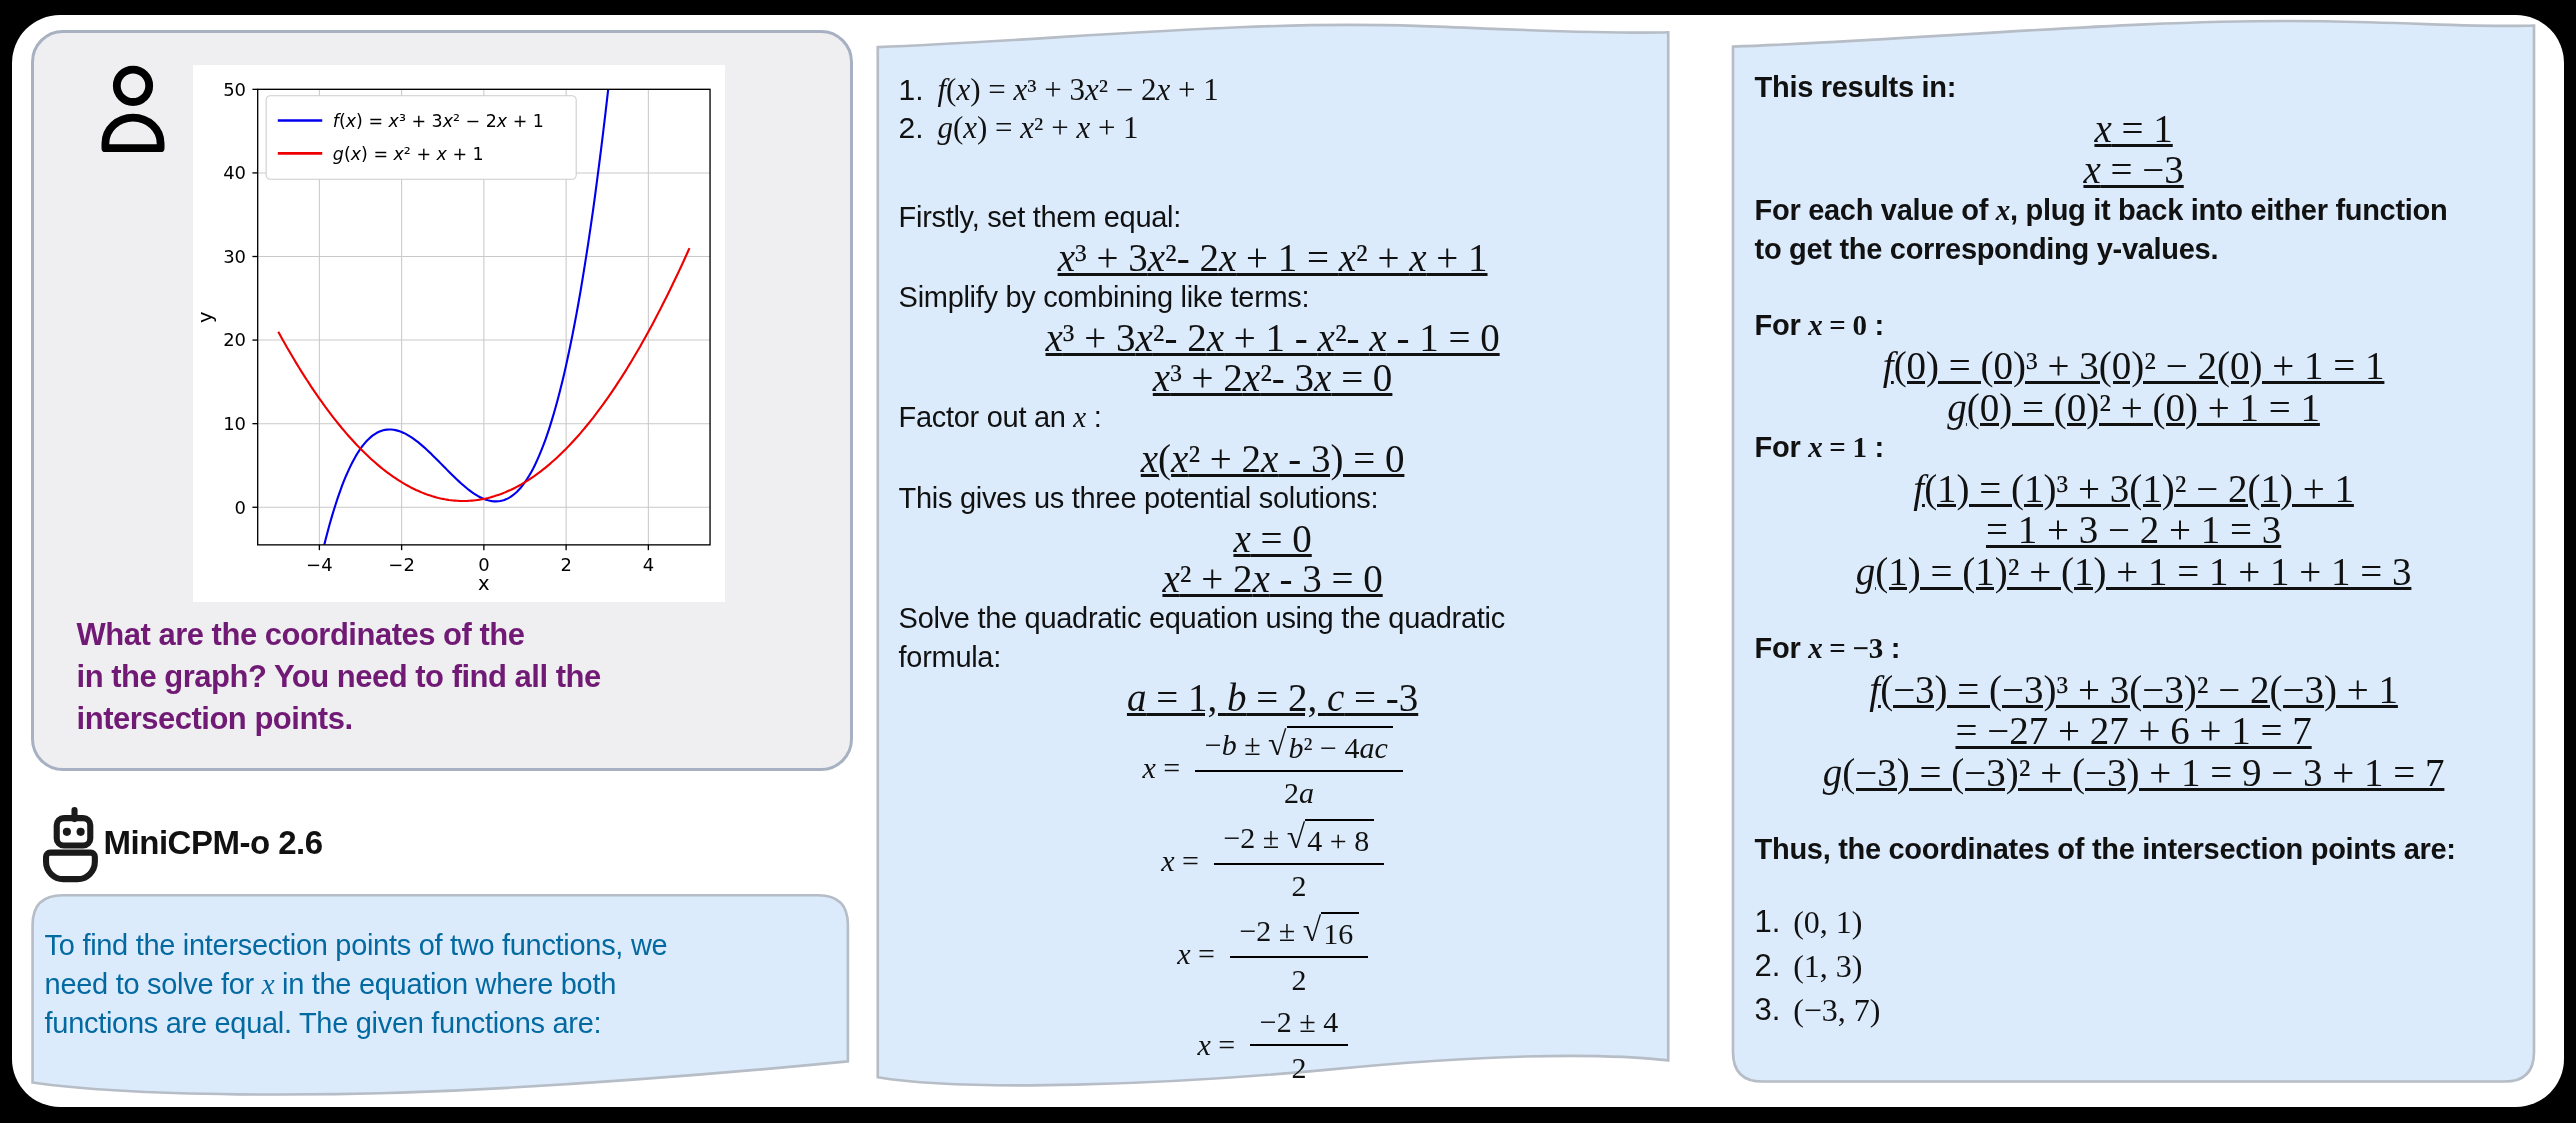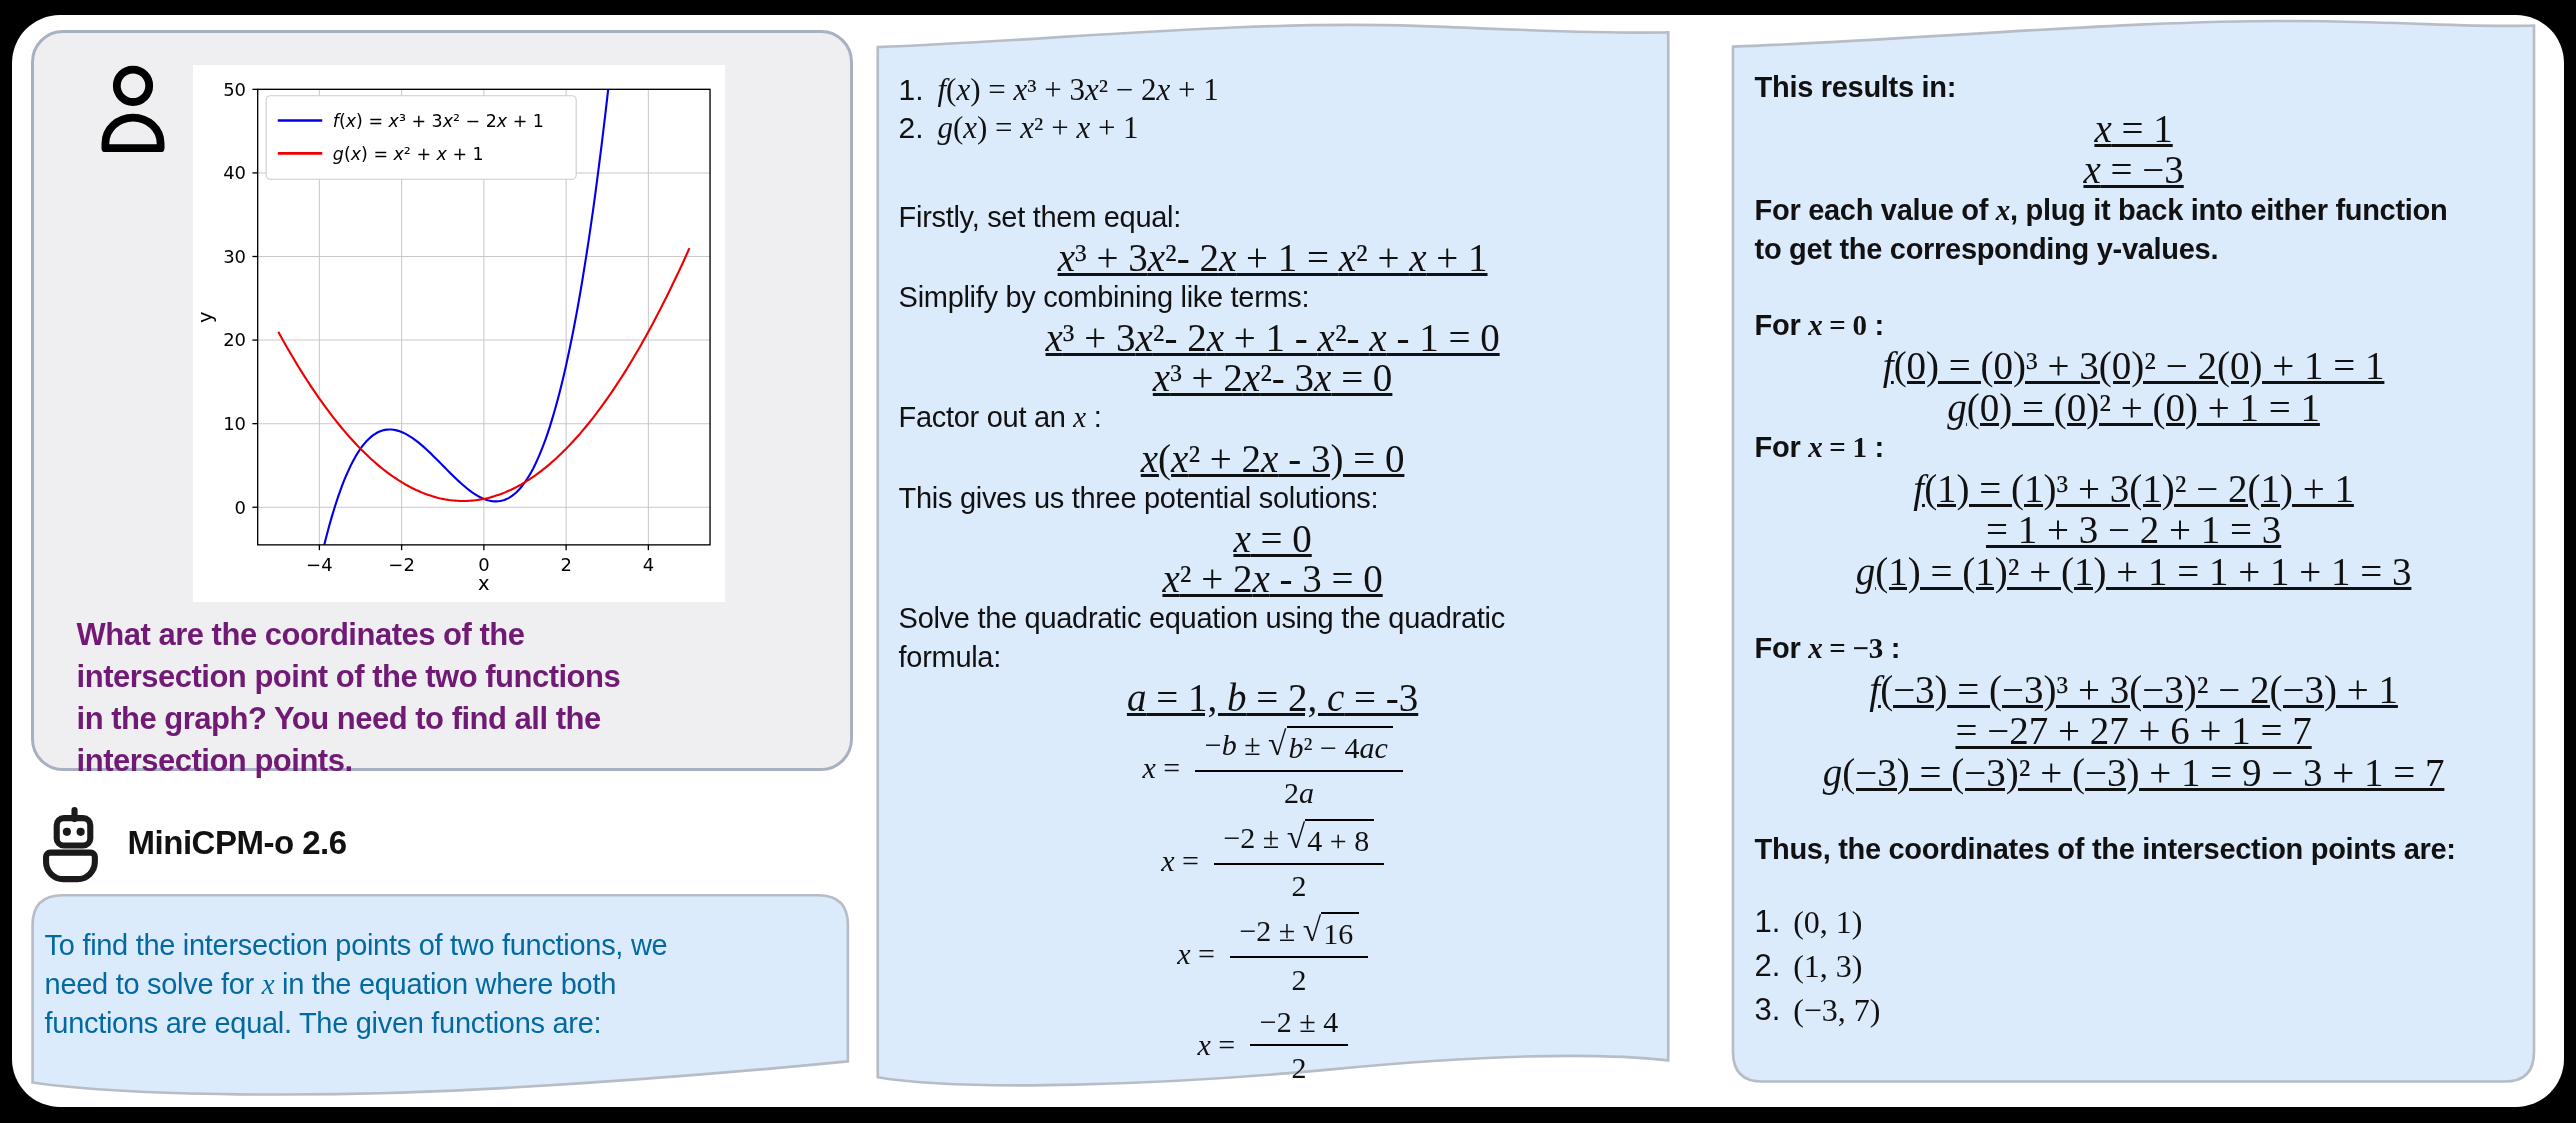--- a/index.html
+++ b/index.html
@@ -7,21 +7,21 @@
   .canvas{position:absolute;left:11.6px;top:15px;width:2552px;height:1092px;
           background:var(--canvas,#fff);border-radius:48px;}
   
   .user-bubble{position:absolute;left:19px;top:15px;width:822px;height:741px;
                background:var(--user-fill,#efeff1);border:3.2px solid var(--user-border,#a7b1c2);
                border-radius:32px;box-sizing:border-box;}
   .person-icon{position:absolute;left:62px;top:30px;width:74px;height:90px;}
   .graph-box{position:absolute;left:159px;top:32px;width:532px;height:537px;background:#fff;}
   .question{position:absolute;left:43px;top:581px;width:778px;font-weight:700;
             font-size:31px;line-height:42px;color:#701a75;letter-spacing:-0.5px;}
-  .bot-row{position:absolute;left:31px;top:788px;height:79px;display:flex;align-items:center;gap:24px;}
+  .bot-row{position:absolute;left:31px;top:788px;height:79px;display:flex;align-items:center;}
   .robot-icon{width:61px;height:83px;}
   .bot-name{font-size:33px;font-weight:700;color:#111;letter-spacing:-0.5px;}
   
   .shape{position:absolute;}
   .shape path{fill:var(--bot-fill,#dcebfb);stroke:var(--bot-border,#b6bdc7);stroke-width:5;}
   .b1text{position:absolute;left:33px;top:911px;width:778px;font-size:30px;line-height:41px;color:#0369a1;letter-spacing:-0.3px;}
   .b2text{position:absolute;left:887px;top:56px;width:748px;color:#111;}
   .b3text{position:absolute;left:1743px;top:53px;width:758px;color:#111;}
   .lbl{font-size:29px;line-height:39px;letter-spacing:-0.3px;}
   .b3text .lbl{line-height:39px;font-weight:bold;}
@@ -104,21 +104,20 @@
         <text x="36" y="476.5" text-anchor="middle" font-size="37" fill="#000" transform="rotate(-90 36 476.5)">y</text>
         <rect x="138" y="58" width="586" height="158" fill="#ffffff" stroke="#cccccc" rx="8" stroke-width="2"></rect>
         <line x1="160" y1="105" x2="244" y2="105" stroke="#0000ee" stroke-width="5"></line>
         <text x="264" y="117" font-size="33" fill="#000"><tspan font-style="italic">f</tspan><tspan>(</tspan><tspan font-style="italic">x</tspan><tspan>) = </tspan><tspan font-style="italic">x</tspan><tspan>³ + 3</tspan><tspan font-style="italic">x</tspan><tspan>² − 2</tspan><tspan font-style="italic">x</tspan><tspan> + 1</tspan></text>
         <line x1="160" y1="167" x2="244" y2="167" stroke="#ee0000" stroke-width="5"></line>
         <text x="264" y="179" font-size="33" fill="#000"><tspan font-style="italic">g</tspan><tspan>(</tspan><tspan font-style="italic">x</tspan><tspan>) = </tspan><tspan font-style="italic">x</tspan><tspan>² + </tspan><tspan font-style="italic">x</tspan><tspan> + 1</tspan></text>
       </svg>
 
     <div class="question">
       <div>What are the coordinates of the</div>
-      <div>intersection point of the two functions</div>
       <div>in the graph? You need to find all the</div>
       <div>intersection points.</div>
     </div>
   </div>
 
   <div class="bot-row">
     <svg class="robot-icon" viewBox="0 0 120 160">
       <line x1="62" y1="16" x2="62" y2="34" stroke="#1a1a1a" stroke-width="12" stroke-linecap="round"></line>
       <rect x="27" y="32" width="66" height="54" rx="14" fill="none" stroke="#1a1a1a" stroke-width="12"></rect>
       <circle cx="47" cy="59" r="8" fill="#1a1a1a"></circle>

